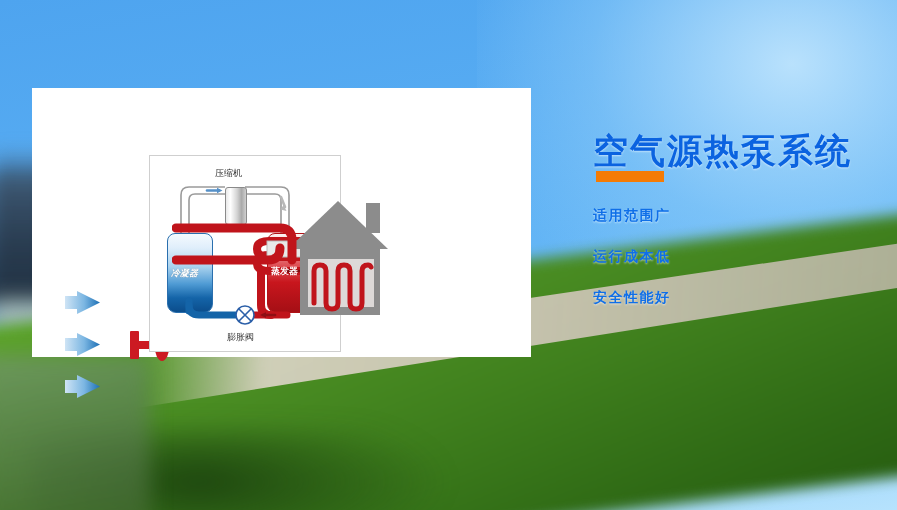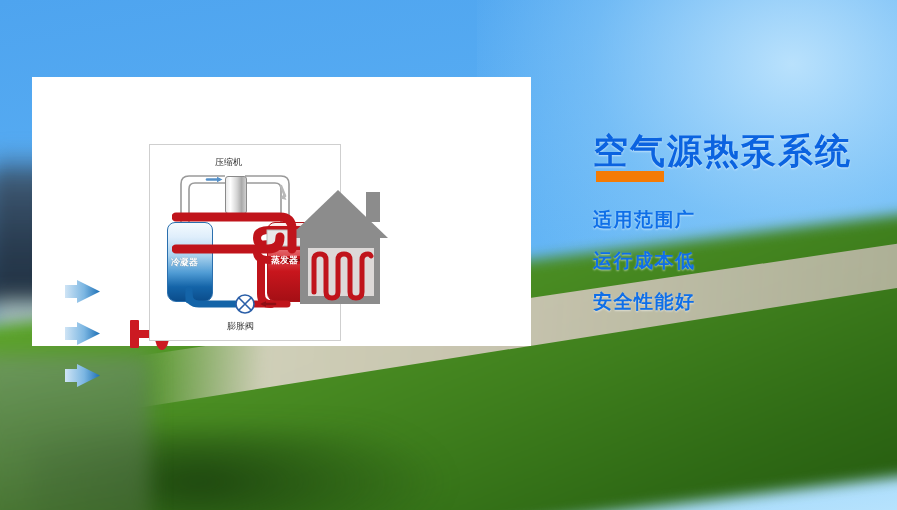--- a/index.html
+++ b/index.html
@@ -82,42 +82,42 @@
     filter:blur(10px);
   }
   .road-far{
     position:absolute;left:520px;top:345px;width:400px;height:30px;
     background:linear-gradient(180deg,rgba(205,200,186,.9),rgba(180,176,162,.7));
     filter:blur(7px);
   }
 
   
   .panel{
-    position:absolute;left:32px;top:77px;width:499px;height:269px;
+    position:absolute;left:32px;top:88px;width:499px;height:269px;
     background:#ffffff;
   }
   .diagram-box{
     position:absolute;left:117px;top:67px;width:190px;height:195px;
     border:1px solid #cfcfcf;background:#fff;
   }
 
   
   .arrow{
     position:absolute;width:35px;height:23px;
   }
   .arrow svg{display:block;}
   .fan{position:absolute;left:97px;top:237px;width:44px;height:40px;}
 
   
   .dg{position:absolute;left:117px;top:67px;width:190px;height:195px;}
   .lbl{
     position:absolute;font-size:9px;color:#333;white-space:nowrap;
     font-family:"DejaVu Sans","Liberation Sans",sans-serif;
   }
-  .lbl-w{color:#fff;font-weight:bold;text-shadow:0 0 1px rgba(0,0,0,.35);}
+  .lbl-w{color:#fff;font-weight:bold;text-shadow:0 0 1px rgba(0,0,0,.35);font-style:italic;}
   .lbl-b{color:#fff;font-weight:bold;font-family:Liberation Serif, serif;}
 
   
   .comp{
     position:absolute;left:76px;top:32px;width:20px;height:36px;
     border:1px solid #8a8a8a;border-radius:3px;
     background:linear-gradient(90deg,#e9e9e9 0%,#ffffff 22%,#d4d4d4 55%,#a9a9a9 78%,#cfcfcf 100%);
   }
   
   .cond{
@@ -136,21 +136,21 @@
   .title{
     position:absolute;left:593px;top:128px;
     font-size:35px;font-weight:bold;color:#0b63e0;letter-spacing:2px;
     text-shadow:0 1px 2px rgba(255,255,255,.55);
     white-space:nowrap;
   }
   .rule{
     position:absolute;left:596px;top:171px;width:68px;height:11px;background:#F47B05;
   }
   .bullet{
-    position:absolute;left:593px;font-size:19px;font-weight:bold;color:#0f6fe8;
+    position:absolute;left:593px;font-size:14px;font-weight:bold;color:#0f6fe8;
     letter-spacing:1.5px;white-space:nowrap;
     text-shadow:0 1px 2px rgba(255,255,255,.6);
   }
   .b0{top:207px;}
   .b1{top:248px;}
   .b2{top:289px;}
 </style>
 </head>
 <body>
 

